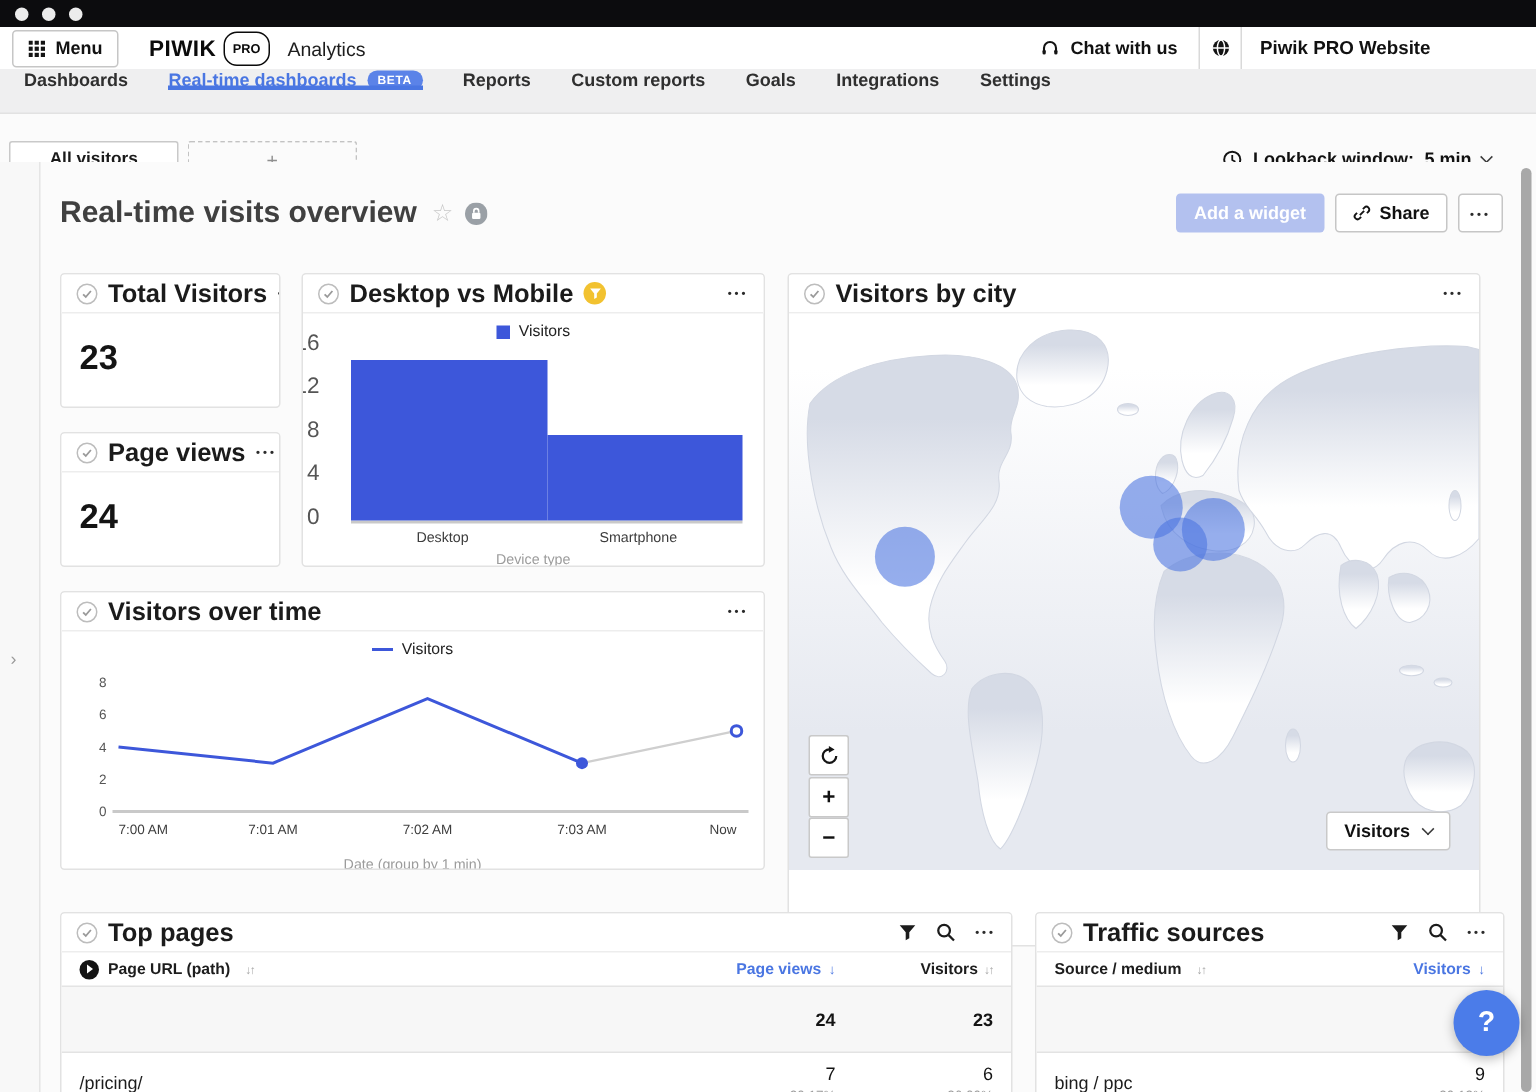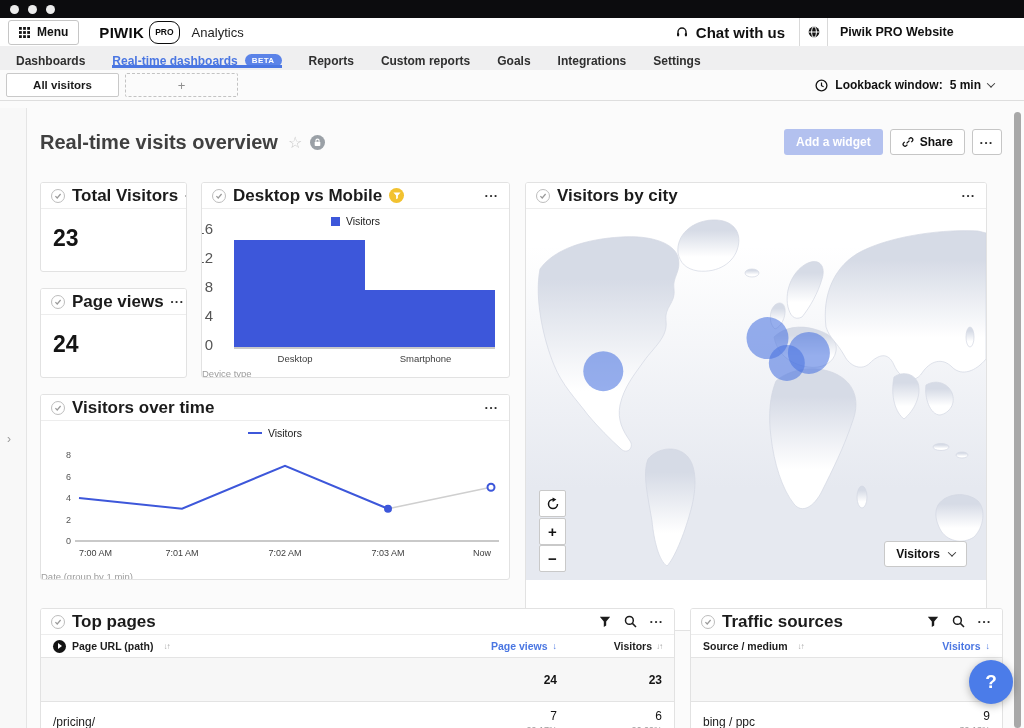--- a/index.html
+++ b/index.html
@@ -11,34 +11,34 @@
   .tl-dot { width:9px; height:9px; border-radius:50%; background:#ececec; }
 
   
   .app-header { position:absolute; top:18px; left:0; right:0; height:28px; background:#fff; display:flex; align-items:center; }
   .menu-btn { margin-left:8px; height:25px; border:1px solid #c6c6c6; border-radius:3px; background:#fff; display:flex; align-items:center; gap:7px; padding:0 10px; font-size:12px; font-weight:700; color:#111; }
   .brand { margin-left:20px; display:flex; align-items:center; gap:5px; }
   .brand-name { font-weight:800; font-size:15px; letter-spacing:.3px; color:#0b0b0b; }
   .brand-badge { border:1.5px solid #0b0b0b; border-radius:9px; font-size:8.5px; font-weight:800; padding:5px 5px; color:#0b0b0b; line-height:11px; }
   .product { font-size:13px; color:#1d1d1d; margin-left:7px; }
   .header-right { margin-left:auto; display:flex; align-items:stretch; height:100%; }
-  .chat { display:flex; align-items:center; gap:7px; font-size:15px; font-weight:600; color:#111; padding-right:14px; }
+  .chat { display:flex; align-items:center; gap:7px; font-size:12px; font-weight:600; color:#111; padding-right:14px; }
   .site-box { display:flex; align-items:stretch; border-left:1px solid #d9d9d9; }
   .globe-cell { width:28px; display:flex; align-items:center; justify-content:center; border-right:1px solid #d9d9d9; }
   .site-label { font-size:12.5px; font-weight:600; color:#111; display:flex; align-items:center; padding:0 12px; width:196px; }
 
   
-  .nav-bar { position:absolute; top:46px; left:0; right:0; height:30px; background:#efeff0; border-bottom:1px solid #e2e2e2; display:flex; align-items:center; padding-left:16px; gap:27px; }
+  .nav-bar { position:absolute; top:46px; left:0; right:0; height:30px; background:#efeff0; border-bottom:1px solid #e2e2e2; display:flex; align-items:flex-start; padding-left:16px; gap:27px; }
   .nav-tab { position:relative; display:flex; align-items:center; font-size:12px; font-weight:600; color:#2f2f2f; cursor:pointer; }
   .nav-tab.active { color:#4a76e2; }
   .nav-tab.active::after { content:""; position:absolute; left:0; right:0; bottom:0; height:3px; background:#4a76e2; }
   .beta-pill { background:#5b83e8; color:#fff; font-size:8px; font-weight:700; letter-spacing:.4px; padding:2px 7px; border-radius:9px; margin-left:7px; }
 
   
-  .filter-bar { position:absolute; top:70px; left:0; right:0; height:31px; background:#fbfbfb; border-bottom:1px solid #dedede; display:flex; align-items:center; padding:0 30px 0 6px; }
+  .filter-bar { position:absolute; top:91px; left:0; right:0; height:31px; background:#fbfbfb; border-bottom:1px solid #dedede; display:flex; align-items:center; padding:0 30px 0 6px; }
   .seg-tab { width:113px; height:24px; background:#fff; border:1px solid #c9c9c9; border-radius:2px; display:flex; align-items:center; justify-content:center; font-size:11.5px; font-weight:700; color:#1a1a1a; }
   .add-tab { width:113px; height:24px; border:1px dashed #c3c3c3; border-radius:2px; margin-left:6px; display:flex; align-items:center; justify-content:center; font-size:13px; color:#8f8f8f; }
   .lookback { margin-left:auto; display:flex; align-items:center; gap:7px; font-size:12px; color:#111; }
   .lookback .lb-label { font-weight:600; }
   .lookback .lb-value { font-weight:700; }
   .chev { width:6px; height:6px; border-right:1.6px solid #3a3a3a; border-bottom:1.6px solid #3a3a3a; transform:rotate(45deg) translate(-1px,-1px); }
 
   
   .main { position:absolute; top:108px; left:0; right:0; bottom:0; background:#fbfbfb; }
   .side-strip { position:absolute; left:0; top:0; bottom:0; width:27px; background:#f8f8f8; border-right:1px solid #e5e5e5; }
@@ -74,21 +74,21 @@
   
   .chart-legend { display:flex; justify-content:center; align-items:center; gap:6px; font-size:10.5px; color:#222; margin:6px 0 6px; }
   .lg-sq { width:9px; height:9px; }
   .lg-line { width:14px; height:2px; }
   .bc-body { display:flex; height:116px; margin:0 14px 0 8px; }
   .bc-y { width:24px; position:relative; }
   .bc-yt { position:absolute; right:21px; font-size:15px; color:#555;text-align:right; }
   .bc-plot { flex:1; border-bottom:2px solid #c9c9c9; display:flex; align-items:flex-end; justify-content:space-around; }
   .bc-bar { width:62%; }
   .bc-x { display:flex; justify-content:space-around; font-size:9.5px; color:#3d3d3d; margin:4px 14px 0 32px; }
-  .chart-xlabel { font-size:9.5px; color:#9c9c9c; margin-top:4px; }
+  .chart-xlabel { text-align:center; font-size:9.5px; color:#9c9c9c; margin-top:4px; }
 
   
   .map-area { position:relative; width:100%; height:371px; }
   .map-area svg.worldmap { display:block; width:100%; height:100%; }
   .map-ctrl { position:absolute; left:13px; width:27px; height:27px; background:#fff; border:1px solid #c9c9c9; border-radius:2px; display:flex; align-items:center; justify-content:center; font-size:15px; font-weight:700; color:#111; }
   #map-reset { top:281px; } #map-zoomin { top:309px; } #map-zoomout { top:336px; }
   .metric-select { position:absolute; right:19px; bottom:13px; height:26px; background:#fff; border:1px solid #c9c9c9; border-radius:3px; display:flex; align-items:center; gap:9px; padding:0 11px; font-size:12px; font-weight:700; color:#111; }
 
   
   .tbl-head { height:23px; display:flex; align-items:center; padding:0 12px; border-bottom:1px solid #e4e4e4; font-size:10.5px; font-weight:700; color:#1d1d1d; }

